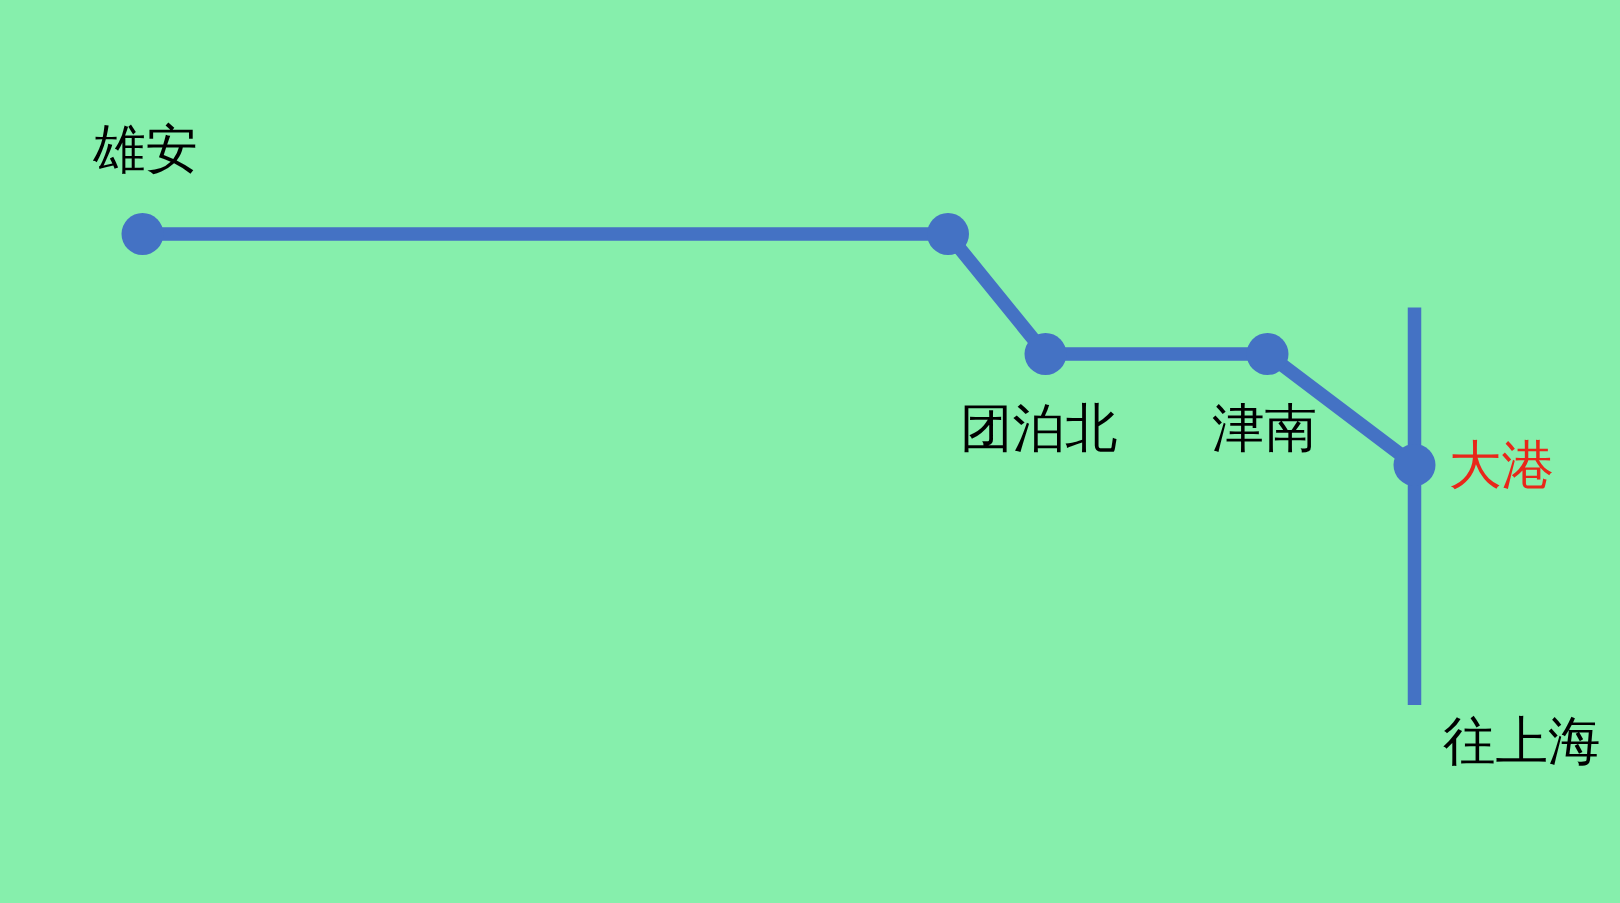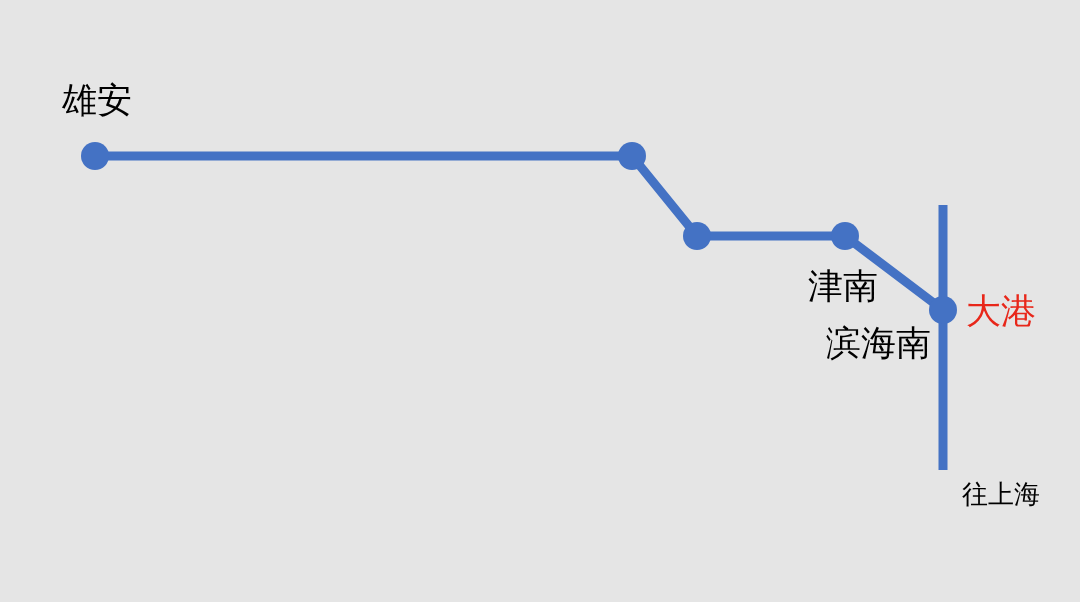--- a/index.html
+++ b/index.html
@@ -30,49 +30,49 @@
     line-height: 35px;
     white-space: nowrap;
     letter-spacing: 0px;
     color: #000000;
   }
   .station-label.is-highlight {
     color: #E8271A;
   }
   .terminus-label {
     position: absolute;
-    font-size: 26px;
+    font-size: 35px;
     line-height: 35px;
     white-space: nowrap;
     color: #000000;
   }
 </style>
 </head>
 <body>
 
-<div id="diagram-root" style="background: #e5e5e5;">
+<div id="diagram-root" style="background: #86efac;">
 
   <svg id="line-svg" viewBox="0 0 1080 602">
     <polyline id="main-line" fill="none" stroke="#4472C4" stroke-width="9" stroke-linecap="round" stroke-linejoin="round" points="95,156 632,156 697,236 845,236 943,310"></polyline>
 
     <line id="branch-line" stroke="#4472C4" stroke-width="9" stroke-linecap="butt" x1="943" y1="205" x2="943" y2="470"></line>
 
     <circle cx="95" cy="156" r="14" fill="#4472C4"></circle>
     <circle cx="632" cy="156" r="14" fill="#4472C4"></circle>
     <circle cx="697" cy="236" r="14" fill="#4472C4"></circle>
     <circle cx="845" cy="236" r="14" fill="#4472C4"></circle>
     <circle cx="943" cy="310" r="14" fill="#4472C4"></circle>
   </svg>
 
   <div class="station-label" style="left: 62px; top: 82px; color: rgb(0, 0, 0);">雄安</div>
 
 
 
+  <div class="station-label" style="left: 640px; top: 268px; color: rgb(0, 0, 0);">团泊北</div>
 
   <div class="station-label" style="left: 808px; top: 268px; color: rgb(0, 0, 0);">津南</div>
 
   <div class="station-label is-highlight" style="left: 966px; top: 293px; color: rgb(232, 39, 26);">大港</div>
 
-  <div class="station-label" style="left: 826px; top: 325px; color: rgb(0, 0, 0);">滨海南</div>
 
   <div class="terminus-label" style="left:962px; top:477px;">往上海</div>
 
 </div>
 
 </body></html>

